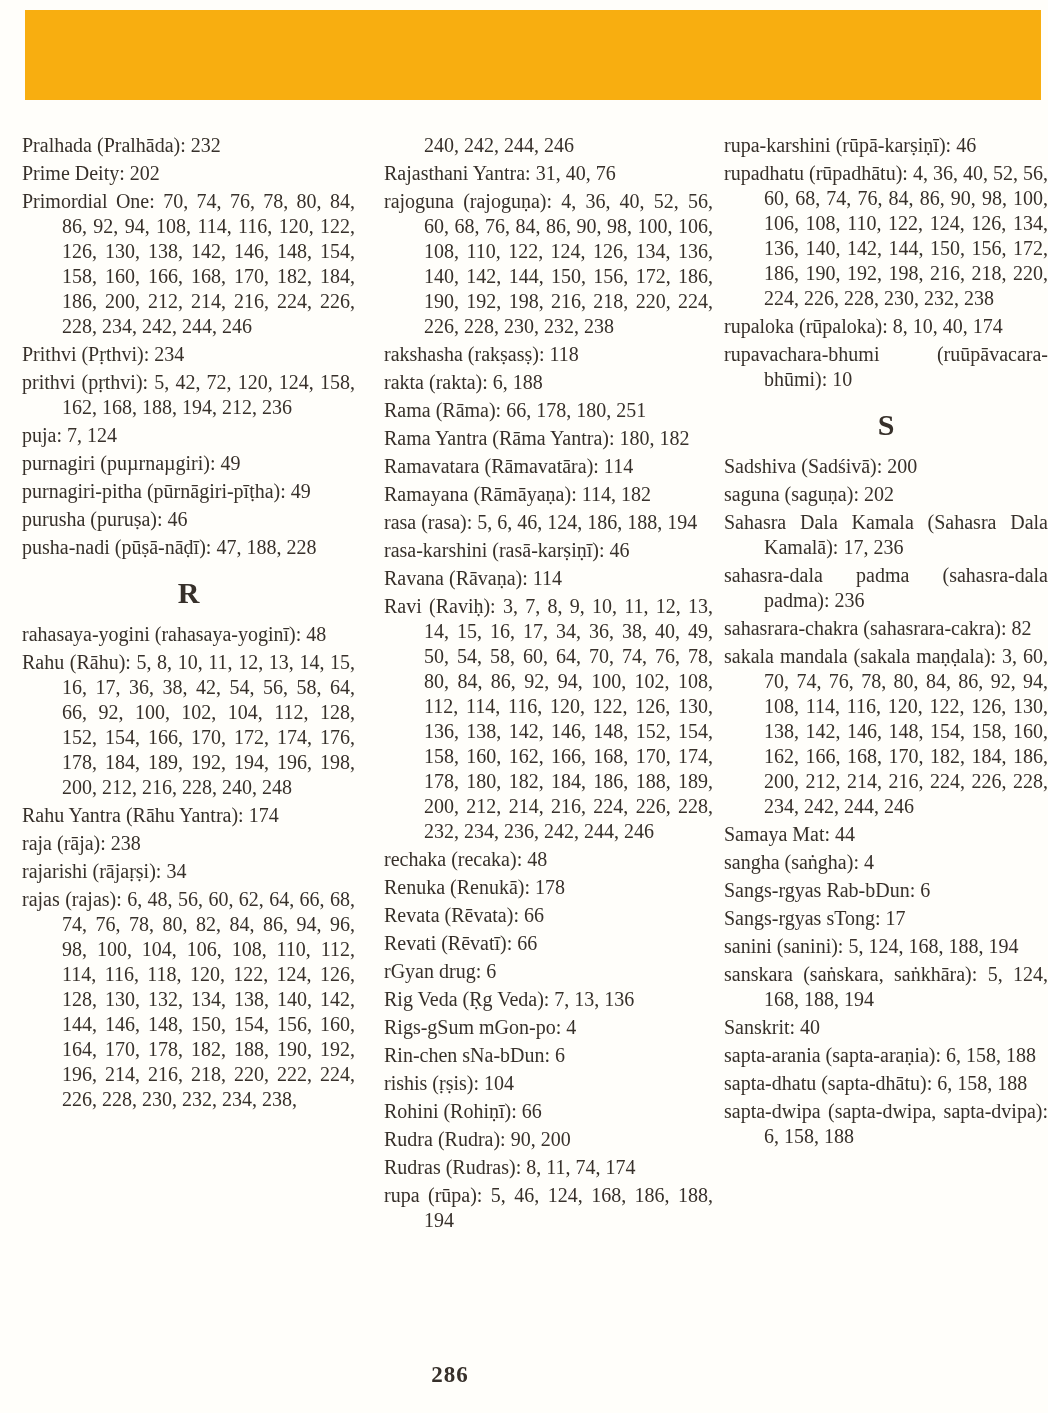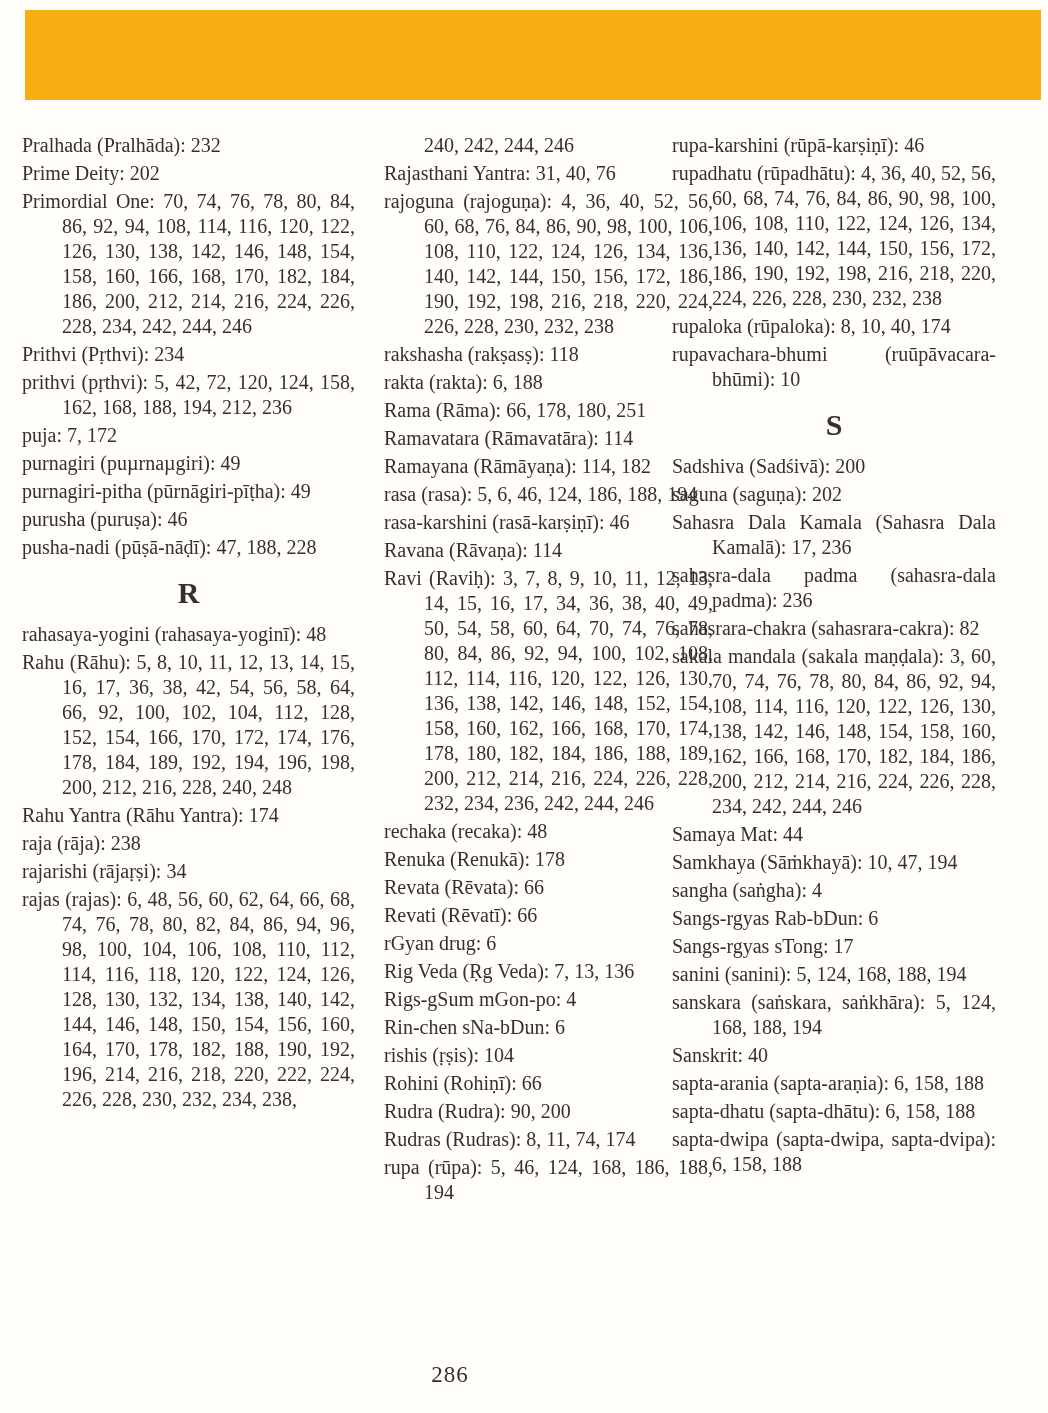--- a/index.html
+++ b/index.html
@@ -21,21 +21,21 @@
     width: 1016px;
     height: 90px;
   }
   .col {
     position: absolute;
     top: 133px;
     font-size: 20px;
   }
   .col-1 { left: 22px;  width: 333px; }
   .col-2 { left: 384px; width: 329px; }
-  .col-3 { left: 672px; width: 324px; }
+  .col-3 { left: 724px; width: 324px; }
 
   p.entry, p.continuation {
     margin: 0 0 3px 0;
     font-size: 20px;
     line-height: 25px;
     text-align: justify;
   }
   p.entry {
     padding-left: 40px;
     text-indent: -40px;
@@ -51,55 +51,56 @@
     font-weight: bold;
     margin: 16px 0 12px 0;
   }
   .page-number {
     position: absolute;
     top: 1362px;
     left: 0;
     width: 900px;
     text-align: center;
     font-size: 23px;
-    font-weight: normal;
+    font-weight: bold;
     letter-spacing: 1px;
   }
 </style>
 </head>
 <body style="background: rgb(255, 254, 250);">
 
 <div class="banner" style="background: rgb(248, 174, 16);"></div>
 
 <div class="col col-1">
     <p class="entry">Pralhada (Pralhāda): 232</p>
     <p class="entry">Prime Deity: 202</p>
     <p class="entry">Primordial One: 70, 74, 76, 78, 80, 84, 86, 92, 94, 108, 114, 116, 120, 122, 126, 130, 138, 142, 146, 148, 154, 158, 160, 166, 168, 170, 182, 184, 186, 200, 212, 214, 216, 224, 226, 228, 234, 242, 244, 246</p>
     <p class="entry">Prithvi (Pṛthvi): 234</p>
     <p class="entry">prithvi (pṛthvi): 5, 42, 72, 120, 124, 158, 162, 168, 188, 194, 212, 236</p>
-    <p class="entry">puja: 7, 172</p>
+    <p class="entry">puja: 7, 124</p>
     <p class="entry">purnagiri (puµrnaµgiri): 49</p>
     <p class="entry">purnagiri-pitha (pūrnāgiri-pīṭha): 49</p>
     <p class="entry">purusha (puruṣa): 46</p>
     <p class="entry">pusha-nadi (pūṣā-nāḍī): 47, 188, 228</p>
     <h2 class="section">R</h2>
     <p class="entry">rahasaya-yogini (rahasaya-yoginī): 48</p>
     <p class="entry">Rahu (Rāhu): 5, 8, 10, 11, 12, 13, 14, 15, 16, 17, 36, 38, 42, 54, 56, 58, 64, 66, 92, 100, 102, 104, 112, 128, 152, 154, 166, 170, 172, 174, 176, 178, 184, 189, 192, 194, 196, 198, 200, 212, 216, 228, 240, 248</p>
     <p class="entry">Rahu Yantra (Rāhu Yantra): 174</p>
     <p class="entry">raja (rāja): 238</p>
     <p class="entry">rajarishi (rājaṛṣi): 34</p>
     <p class="entry">rajas (rajas): 6, 48, 56, 60, 62, 64, 66, 68, 74, 76, 78, 80, 82, 84, 86, 94, 96, 98, 100, 104, 106, 108, 110, 112, 114, 116, 118, 120, 122, 124, 126, 128, 130, 132, 134, 138, 140, 142, 144, 146, 148, 150, 154, 156, 160, 164, 170, 178, 182, 188, 190, 192, 196, 214, 216, 218, 220, 222, 224, 226, 228, 230, 232, 234, 238,</p>
   </div>
 <div class="col col-2">
     <p class="continuation">240, 242, 244, 246</p>
     <p class="entry">Rajasthani Yantra: 31, 40, 76</p>
     <p class="entry">rajoguna (rajoguṇa): 4, 36, 40, 52, 56, 60, 68, 76, 84, 86, 90, 98, 100, 106, 108, 110, 122, 124, 126, 134, 136, 140, 142, 144, 150, 156, 172, 186, 190, 192, 198, 216, 218, 220, 224, 226, 228, 230, 232, 238</p>
     <p class="entry">rakshasha (rakṣasṣ): 118</p>
     <p class="entry">rakta (rakta): 6, 188</p>
     <p class="entry">Rama (Rāma): 66, 178, 180, 251</p>
+    <p class="entry">Rama Yantra (Rāma Yantra): 180, 182</p>
     <p class="entry">Ramavatara (Rāmavatāra): 114</p>
     <p class="entry">Ramayana (Rāmāyaṇa): 114, 182</p>
     <p class="entry">rasa (rasa): 5, 6, 46, 124, 186, 188, 194</p>
     <p class="entry">rasa-karshini (rasā-karṣiṇī): 46</p>
     <p class="entry">Ravana (Rāvaṇa): 114</p>
     <p class="entry">Ravi (Raviḥ): 3, 7, 8, 9, 10, 11, 12, 13, 14, 15, 16, 17, 34, 36, 38, 40, 49, 50, 54, 58, 60, 64, 70, 74, 76, 78, 80, 84, 86, 92, 94, 100, 102, 108, 112, 114, 116, 120, 122, 126, 130, 136, 138, 142, 146, 148, 152, 154, 158, 160, 162, 166, 168, 170, 174, 178, 180, 182, 184, 186, 188, 189, 200, 212, 214, 216, 224, 226, 228, 232, 234, 236, 242, 244, 246</p>
     <p class="entry">rechaka (recaka): 48</p>
     <p class="entry">Renuka (Renukā): 178</p>
     <p class="entry">Revata (Rēvata): 66</p>
     <p class="entry">Revati (Rēvatī): 66</p>
@@ -119,21 +120,20 @@
     <p class="entry">rupaloka (rūpaloka): 8, 10, 40, 174</p>
     <p class="entry">rupavachara-bhumi (ruūpāvacara-bhūmi): 10</p>
     <h2 class="section">S</h2>
     <p class="entry">Sadshiva (Sadśivā): 200</p>
     <p class="entry">saguna (saguṇa): 202</p>
     <p class="entry">Sahasra Dala Kamala (Sahasra Dala Kamalā): 17, 236</p>
     <p class="entry">sahasra-dala padma (sahasra-dala padma): 236</p>
     <p class="entry">sahasrara-chakra (sahasrara-cakra): 82</p>
     <p class="entry">sakala mandala (sakala maṇḍala): 3, 60, 70, 74, 76, 78, 80, 84, 86, 92, 94, 108, 114, 116, 120, 122, 126, 130, 138, 142, 146, 148, 154, 158, 160, 162, 166, 168, 170, 182, 184, 186, 200, 212, 214, 216, 224, 226, 228, 234, 242, 244, 246</p>
     <p class="entry">Samaya Mat: 44</p>
-    <p class="entry">Samkhaya (Sāṁkhayā): 10, 47, 194</p>
     <p class="entry">sangha (saṅgha): 4</p>
     <p class="entry">Sangs-rgyas Rab-bDun: 6</p>
     <p class="entry">Sangs-rgyas sTong: 17</p>
     <p class="entry">sanini (sanini): 5, 124, 168, 188, 194</p>
     <p class="entry">sanskara (saṅskara, saṅkhāra): 5, 124, 168, 188, 194</p>
     <p class="entry">Sanskrit: 40</p>
     <p class="entry">sapta-arania (sapta-araṇia): 6, 158, 188</p>
     <p class="entry">sapta-dhatu (sapta-dhātu): 6, 158, 188</p>
     <p class="entry">sapta-dwipa (sapta-dwipa, sapta-dvipa): 6, 158, 188</p>
   </div>

